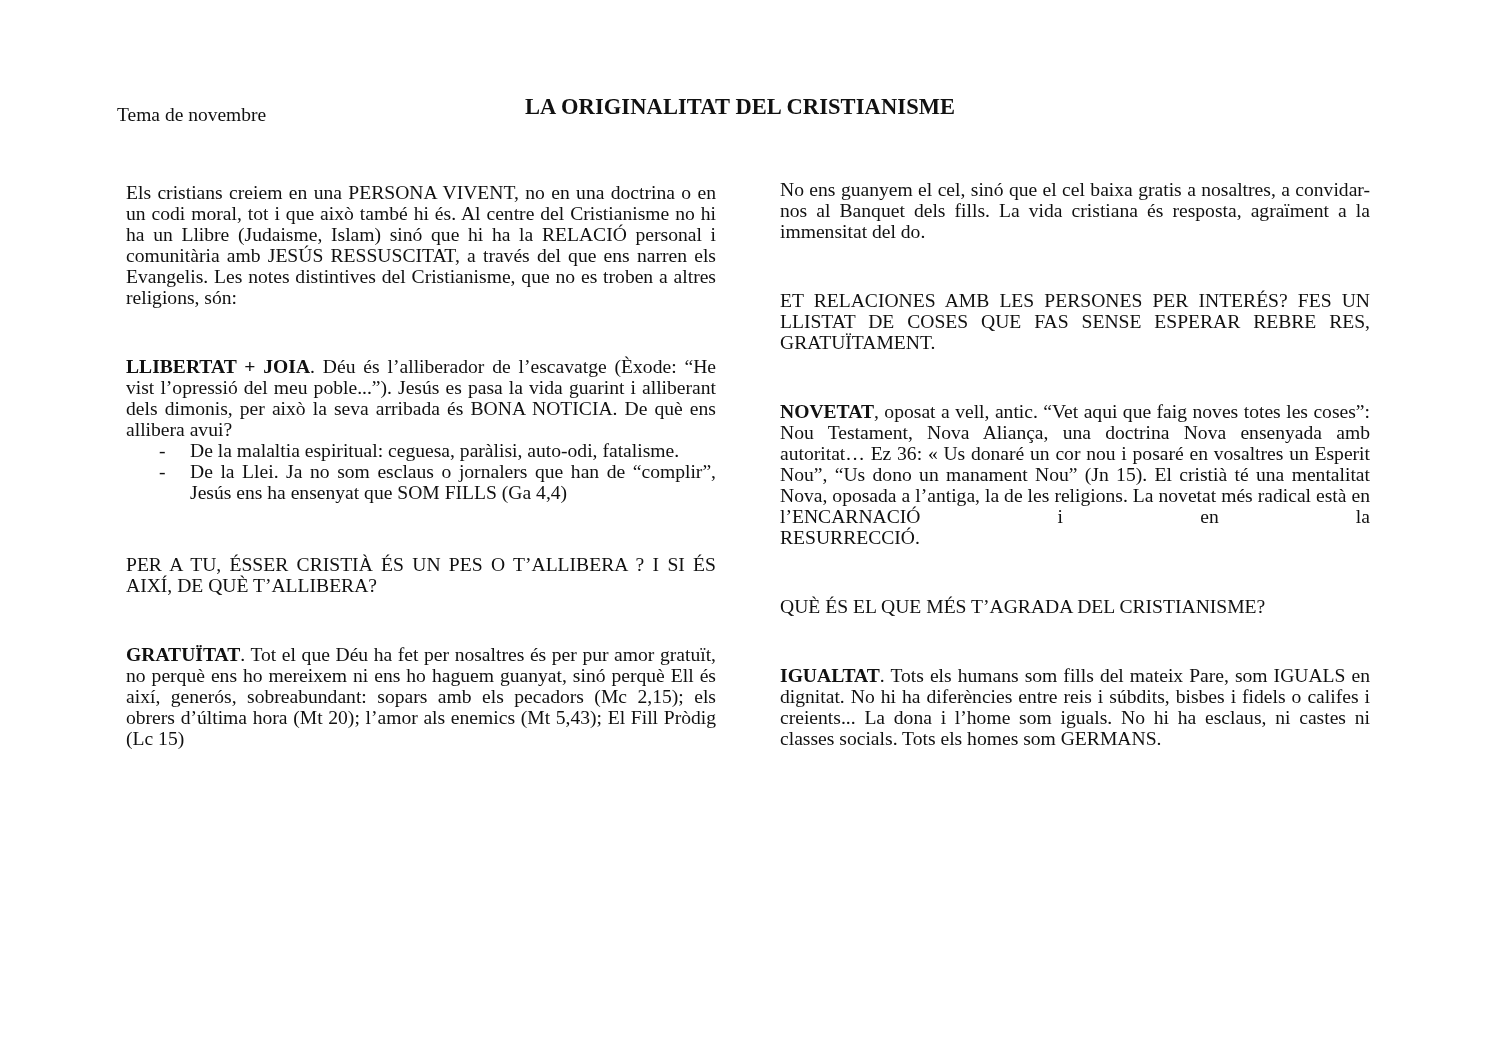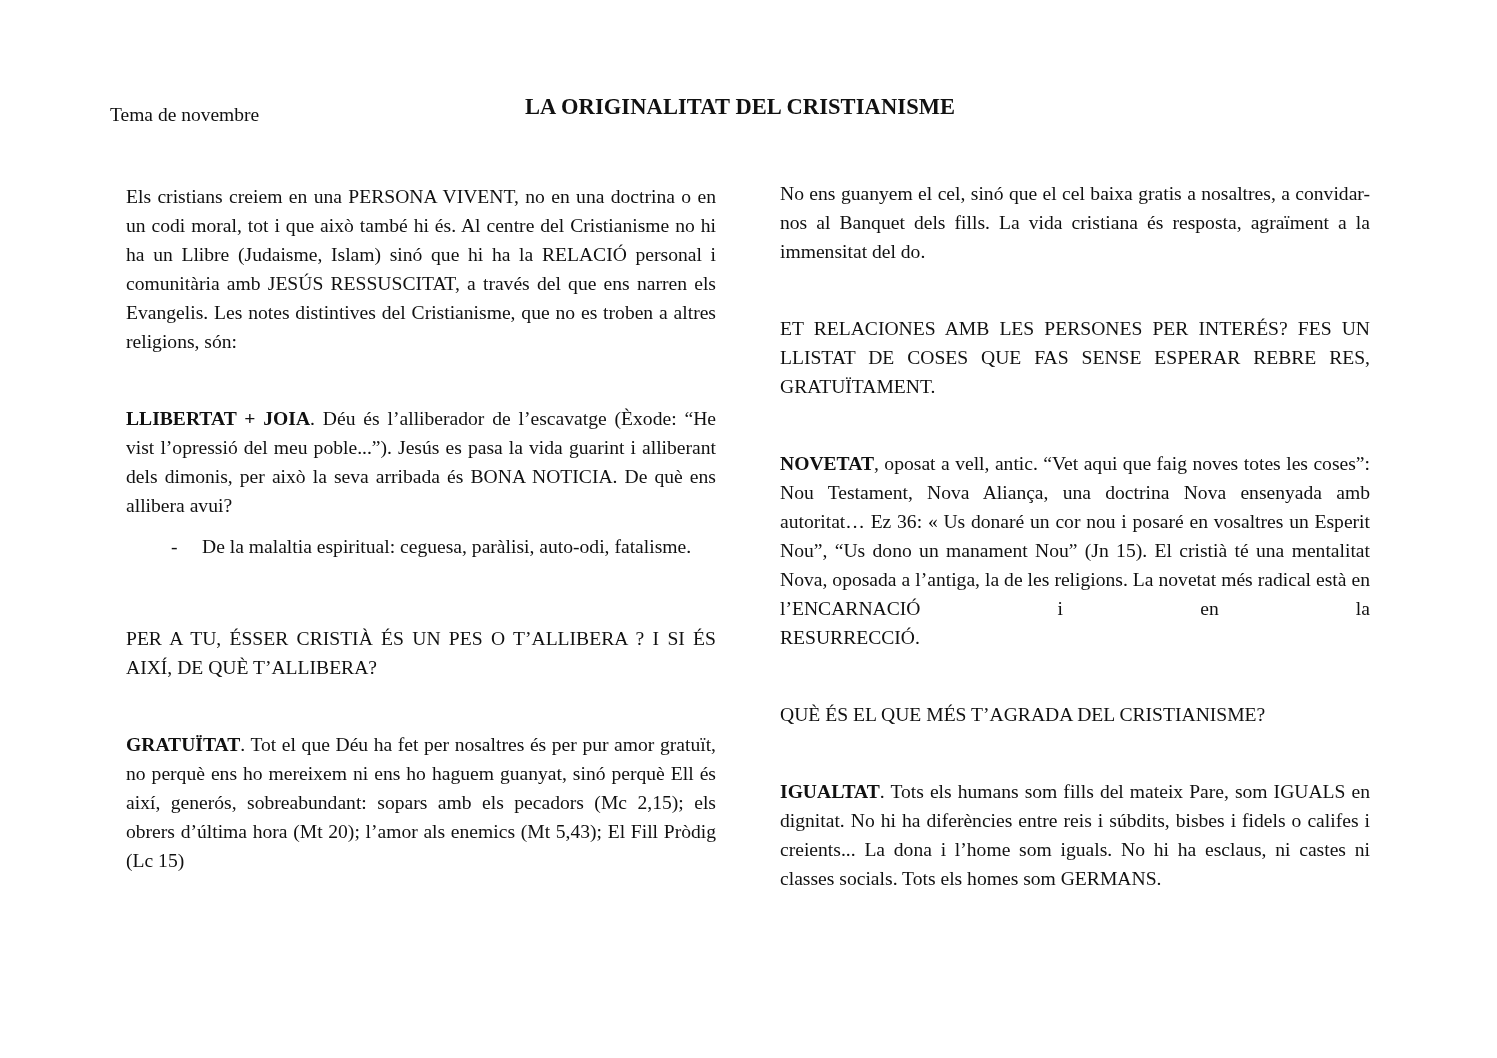--- a/index.html
+++ b/index.html
@@ -1,45 +1,46 @@
 <!DOCTYPE html>
 <html><head>
 <meta charset="utf-8">
 <style>
   html, body { margin:0; padding:0; background:#ffffff; }
   body { width:1497px; height:1058px; position:relative; overflow:hidden;
          font-family:"Liberation Serif", "DejaVu Serif", serif; color:#111; }
-  .hdr-left { position:absolute; left:110px; top:104px; font-size:19.5px; }
+  .hdr-left { position:absolute; left:117px; top:104px; font-size:19.5px; }
   .hdr-title { position:absolute; left:525px; top:94px; font-size:22.5px; font-weight:bold; letter-spacing:0.1px; }
-  .col { position:absolute; width:590px; font-size:19.6px; line-height:29px; text-align:justify; }
+  .col { position:absolute; width:590px; font-size:19.6px; line-height:21px; text-align:justify; }
   .col p { margin:0; }
   .col-left { left:126px; top:182px; }
   .col-right { left:780px; top:179px; }
   .sp { height:48px; }
   .sp2 { height:51px; }
   b { font-weight:bold; }
-  ul.dash { list-style:none; margin:12px; padding:0; }
+  ul.dash { list-style:none; margin:0; padding:0; }
   ul.dash li { position:relative; padding-left:64px; text-align:justify; }
   ul.dash li::before { content:"-"; position:absolute; left:33px; top:0; }
   .last-line-just { text-align-last:justify; }
 </style>
 </head>
 <body>
 
 <div>
   <div class="hdr-left">Tema de novembre</div>
   <div class="hdr-title">LA ORIGINALITAT DEL CRISTIANISME</div>
 </div>
 
 <div class="col col-left">
   <p>Els cristians creiem en una PERSONA VIVENT, no en una doctrina o en un codi moral, tot i que això també hi és. Al centre del Cristianisme no hi ha un Llibre (Judaisme, Islam) sinó que hi ha la RELACIÓ personal i comunitària amb JESÚS RESSUSCITAT, a través del que ens narren els Evangelis. Les notes distintives del Cristianisme, que no es troben a altres religions, són:</p>
   <div class="sp"></div>
   <p><b>LLIBERTAT + JOIA</b><span>. Déu és l’alliberador de l’escavatge (Èxode: “He vist l’opressió del meu poble...”). Jesús es pasa la vida guarint i alliberant dels dimonis,  per això la seva arribada és BONA NOTICIA. De què ens allibera avui?</span></p>
   <ul class="dash">
     <li>De la malaltia espiritual: ceguesa, paràlisi, auto-odi, fatalisme.</li>
+    <li>De la Llei. Ja no som esclaus o jornalers que han de “complir”, Jesús ens ha ensenyat que SOM FILLS (Ga 4,4)</li>
   </ul>
   <div class="sp2"></div>
   <p>PER A TU, ÉSSER CRISTIÀ ÉS UN PES O T’ALLIBERA ? I SI ÉS AIXÍ, DE QUÈ T’ALLIBERA?</p>
   <div class="sp"></div>
   <p><b>GRATUÏTAT</b><span>. Tot el que Déu ha fet per nosaltres és per pur amor gratuït, no perquè ens ho mereixem ni ens ho haguem guanyat, sinó perquè Ell és així, generós, sobreabundant: sopars amb els pecadors (Mc 2,15); els obrers d’última hora (Mt 20); l’amor als enemics (Mt 5,43); El Fill Pròdig (Lc 15)</span></p>
 </div>
 
 <div class="col col-right">
   <p>No ens guanyem el cel, sinó que el cel baixa gratis a nosaltres, a convidar-nos al Banquet dels fills. La vida cristiana és resposta, agraïment a la immensitat del do.</p>
   <div class="sp"></div>

